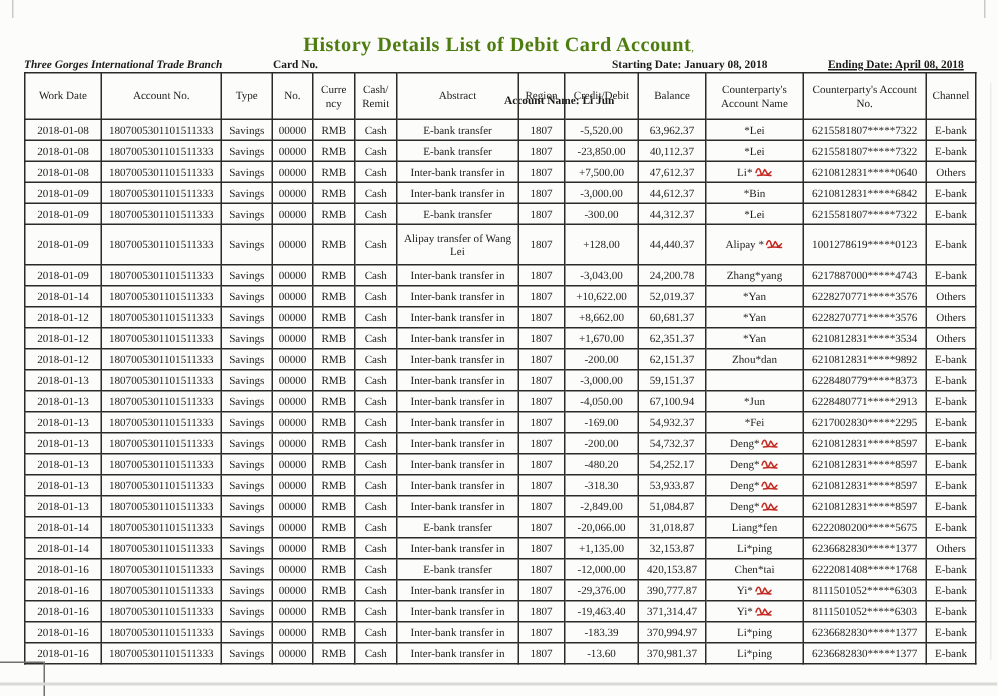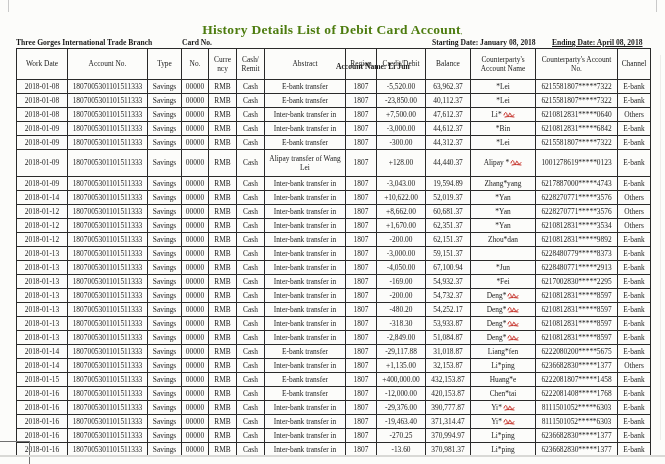--- a/index.html
+++ b/index.html
@@ -13,24 +13,24 @@
   .page-title {
     position:absolute; top:12px; left:0; width:665px;
     text-align:center; font-weight:bold; font-size:13.5px;
     color:#4d7c0f; letter-spacing:0.3px;margin-top:10px;
   }
   .title-mark { font-size:7px; font-weight:normal; vertical-align:baseline; }
   .info-item {
     position:absolute; top:38px; font-size:7.6px; font-weight:bold;
     white-space:nowrap; color:#1a1a1a;
   }
-  #info-branch { left:16px; }
+  #info-branch { left:16px;font-style:italic; }
   #info-cardno { left:182px;text-align:right; }
   #info-acct   { left:336px;margin-top:24px; }
-  #info-start  { left:432px;text-align:right; }
+  #info-start  { left:408px;text-align:right; }
   #info-end    { left:552px;text-decoration:underline; }
 
   table.stmt {
     position:absolute; left:16px; top:48px; width:634px;
     border-collapse:collapse; table-layout:fixed;
   }
   table.stmt th, table.stmt td {
     border:1px solid #2a2a2a;
     font-size:7.4px; font-weight:normal; text-align:center;
     padding:0 1px; color:#1c1c1c; line-height:1.25;
@@ -199,21 +199,21 @@
       <tr class="data-row">
         <td>2018-01-09</td>
         <td>1807005301101511333</td>
         <td>Savings</td>
         <td>00000</td>
         <td>RMB</td>
         <td>Cash</td>
         <td>Inter-bank transfer in</td>
         <td>1807</td>
         <td>-3,043.00</td>
-        <td>19,594.89</td>
+        <td>24,200.78</td>
         <td>Zhang*yang</td>
         <td>6217887000*****4743</td>
         <td>E-bank</td>
       </tr>
       <tr class="data-row">
         <td>2018-01-14</td>
         <td>1807005301101511333</td>
         <td>Savings</td>
         <td>00000</td>
         <td>RMB</td>
@@ -386,21 +386,21 @@
       </tr>
       <tr class="data-row">
         <td>2018-01-14</td>
         <td>1807005301101511333</td>
         <td>Savings</td>
         <td>00000</td>
         <td>RMB</td>
         <td>Cash</td>
         <td>E-bank transfer</td>
         <td>1807</td>
-        <td>-29,117.88</td>
+        <td>-20,066.00</td>
         <td>31,018.87</td>
         <td>Liang*fen</td>
         <td>6222080200*****5675</td>
         <td>E-bank</td>
       </tr>
       <tr class="data-row">
         <td>2018-01-14</td>
         <td>1807005301101511333</td>
         <td>Savings</td>
         <td>00000</td>
@@ -408,35 +408,20 @@
         <td>Cash</td>
         <td>Inter-bank transfer in</td>
         <td>1807</td>
         <td>+1,135.00</td>
         <td>32,153.87</td>
         <td>Li*ping</td>
         <td>6236682830*****1377</td>
         <td>Others</td>
       </tr>
       <tr class="data-row">
-        <td>2018-01-15</td>
-        <td>1807005301101511333</td>
-        <td>Savings</td>
-        <td>00000</td>
-        <td>RMB</td>
-        <td>Cash</td>
-        <td>E-bank transfer</td>
-        <td>1807</td>
-        <td>+400,000.00</td>
-        <td>432,153.87</td>
-        <td>Huang*e</td>
-        <td>6222081807*****1458</td>
-        <td>E-bank</td>
-      </tr>
-      <tr class="data-row">
         <td>2018-01-16</td>
         <td>1807005301101511333</td>
         <td>Savings</td>
         <td>00000</td>
         <td>RMB</td>
         <td>Cash</td>
         <td>E-bank transfer</td>
         <td>1807</td>
         <td>-12,000.00</td>
         <td>420,153.87</td>
@@ -480,21 +465,21 @@
       </tr>
       <tr class="data-row">
         <td>2018-01-16</td>
         <td>1807005301101511333</td>
         <td>Savings</td>
         <td>00000</td>
         <td>RMB</td>
         <td>Cash</td>
         <td>Inter-bank transfer in</td>
         <td>1807</td>
-        <td>-270.25</td>
+        <td>-183.39</td>
         <td>370,994.97</td>
         <td>Li*ping</td>
         <td>6236682830*****1377</td>
         <td>E-bank</td>
       </tr>
       <tr class="data-row">
         <td>2018-01-16</td>
         <td>1807005301101511333</td>
         <td>Savings</td>
         <td>00000</td>

